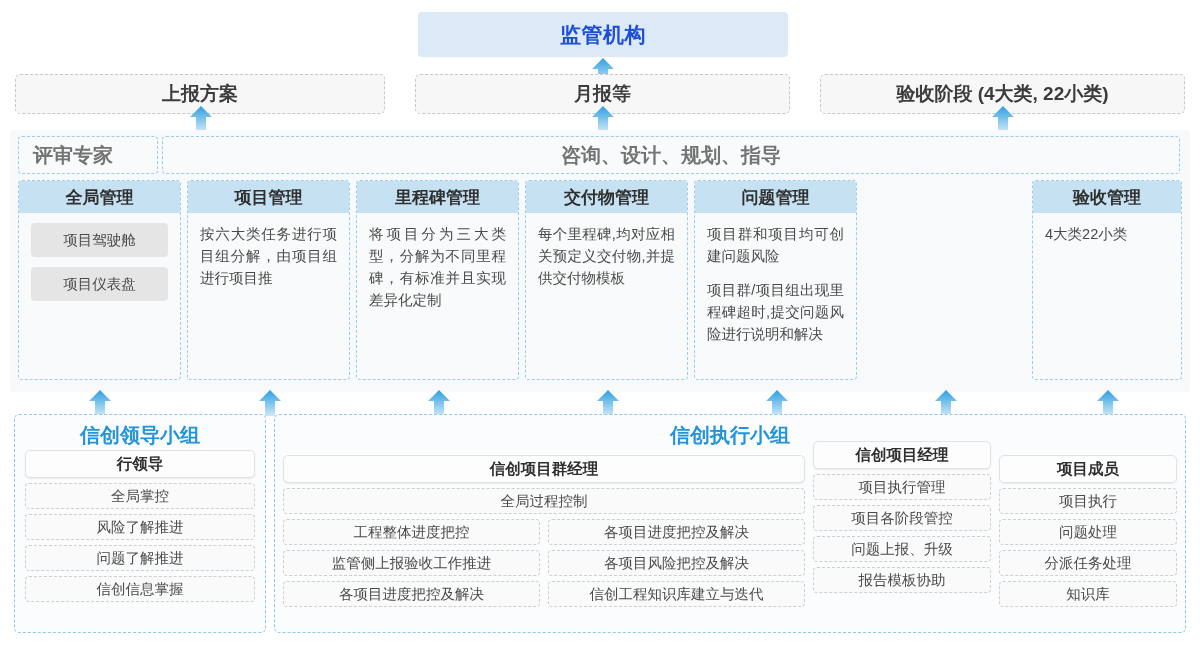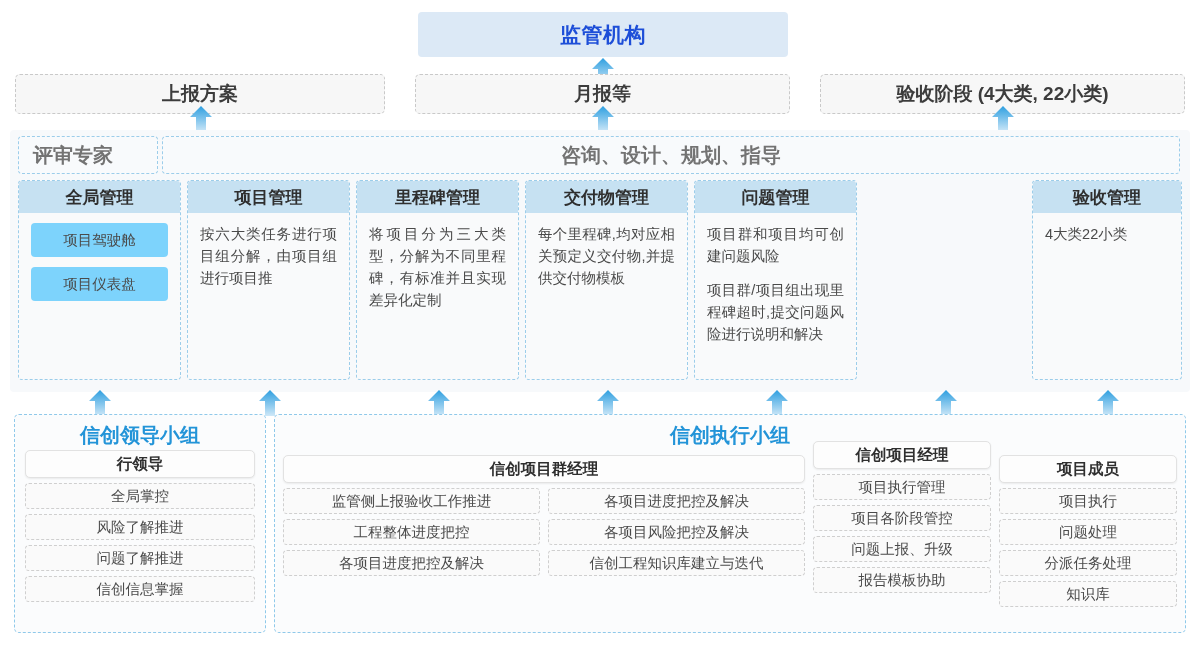--- a/index.html
+++ b/index.html
@@ -81,21 +81,21 @@
   .col-body { padding: 10px 12px 0 12px; }
   .col-body p {
     font-size: 14.5px;
     line-height: 22px;
     color: #4a4a4a;
     text-align: justify;
     text-align-last: left;
     margin-bottom: 12px;
   }
   .pill {
-    background: #7dd3fc;
+    background: #e5e5e5;
     border-radius: 4px;
     height: 34px;
     margin-bottom: 10px;
     display: flex; align-items: center; justify-content: center;
     font-size: 14.5px;
     color: #4a4a4a;
   }
 
   
   .bot-panel {
@@ -282,24 +282,25 @@
       <div class="item-card">问题了解推进</div>
       <div class="item-card">信创信息掌握</div>
     </div>
   </div>
 
   <div class="bot-panel" style="left:274px; top:414px; width:912px; height:219px;">
     <div class="bot-title">信创执行小组</div>
 
     <div class="sub-col" style="left:8px; top:40px; width:522px;">
       <div class="hdr-card">信创项目群经理</div>
+      <div class="item-card">全局过程控制</div>
       <div style="display:flex; gap:8px;">
         <div style="flex:1;">
+          <div class="item-card">工程整体进度把控</div>
           <div class="item-card">监管侧上报验收工作推进</div>
-          <div class="item-card">工程整体进度把控</div>
           <div class="item-card">各项目进度把控及解决</div>
         </div>
         <div style="flex:1;">
           <div class="item-card">各项目进度把控及解决</div>
           <div class="item-card">各项目风险把控及解决</div>
           <div class="item-card">信创工程知识库建立与迭代</div>
         </div>
       </div>
     </div>
 

